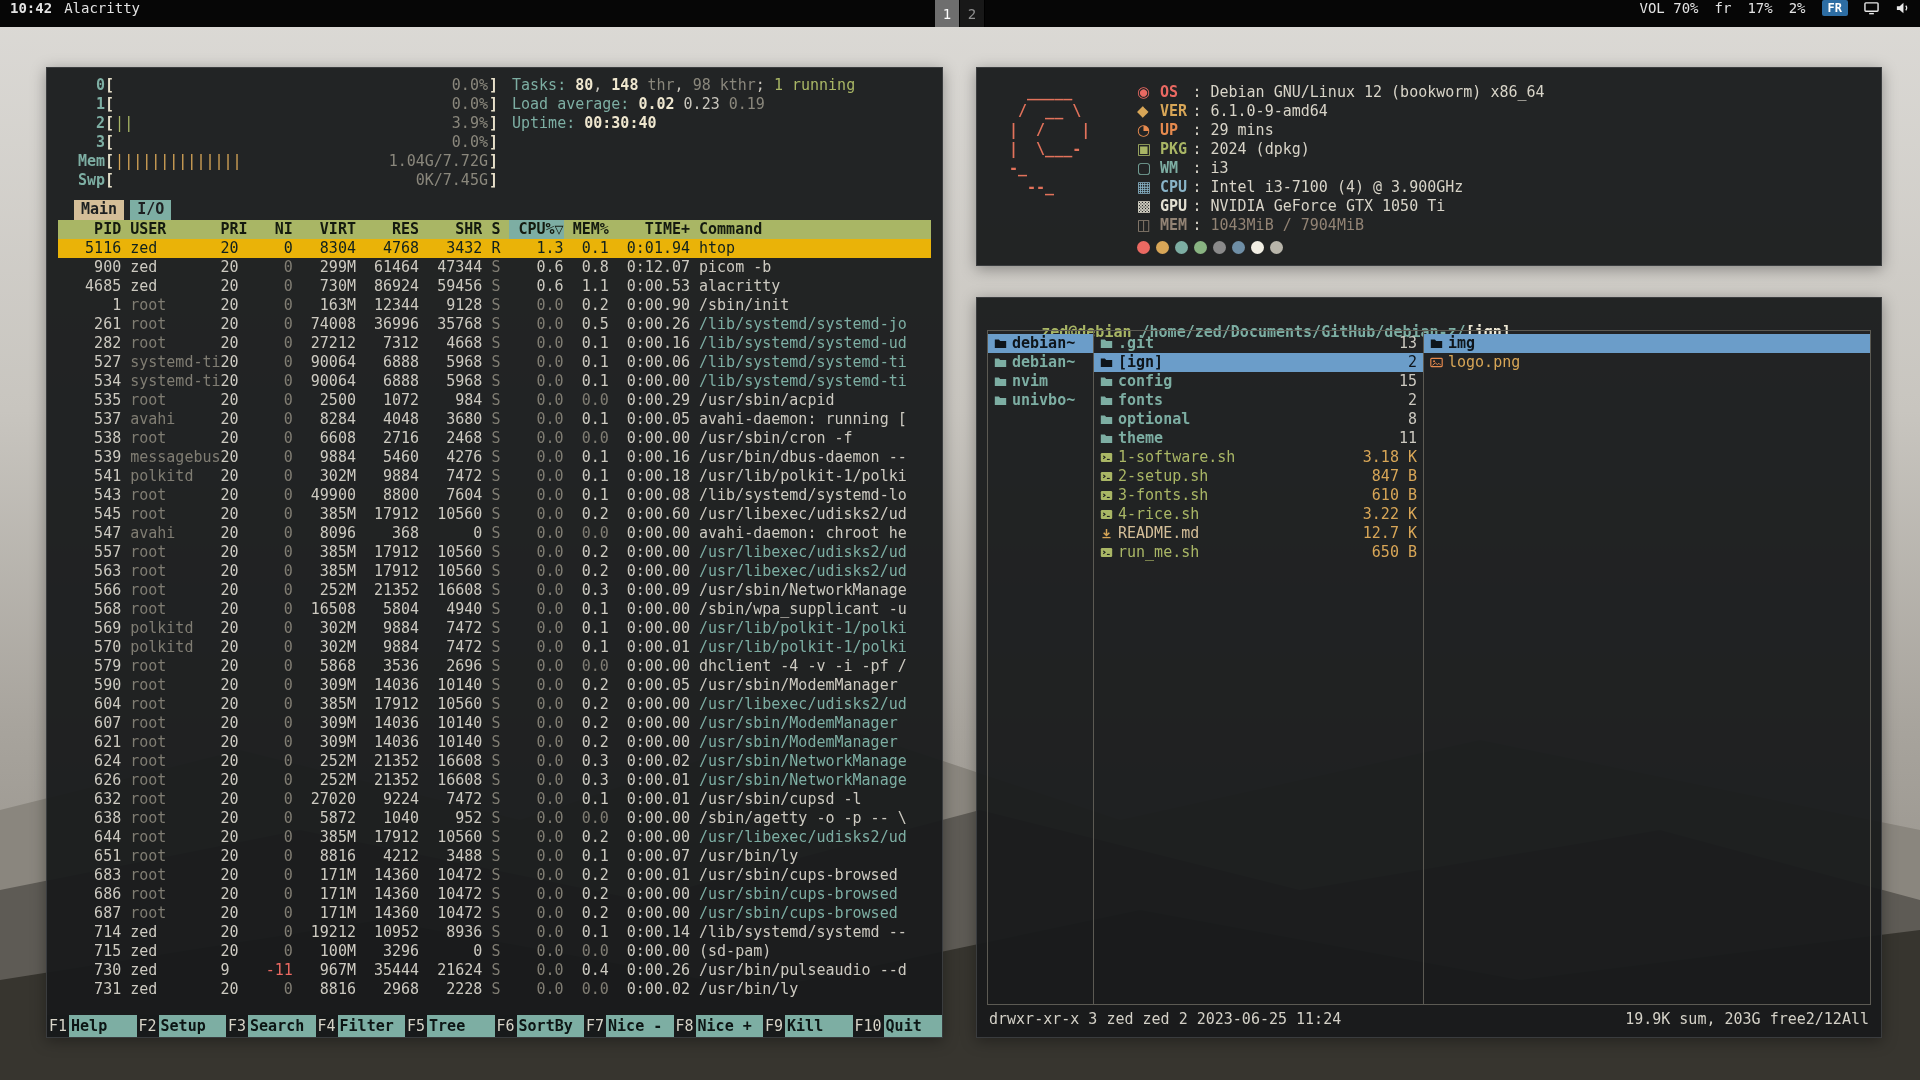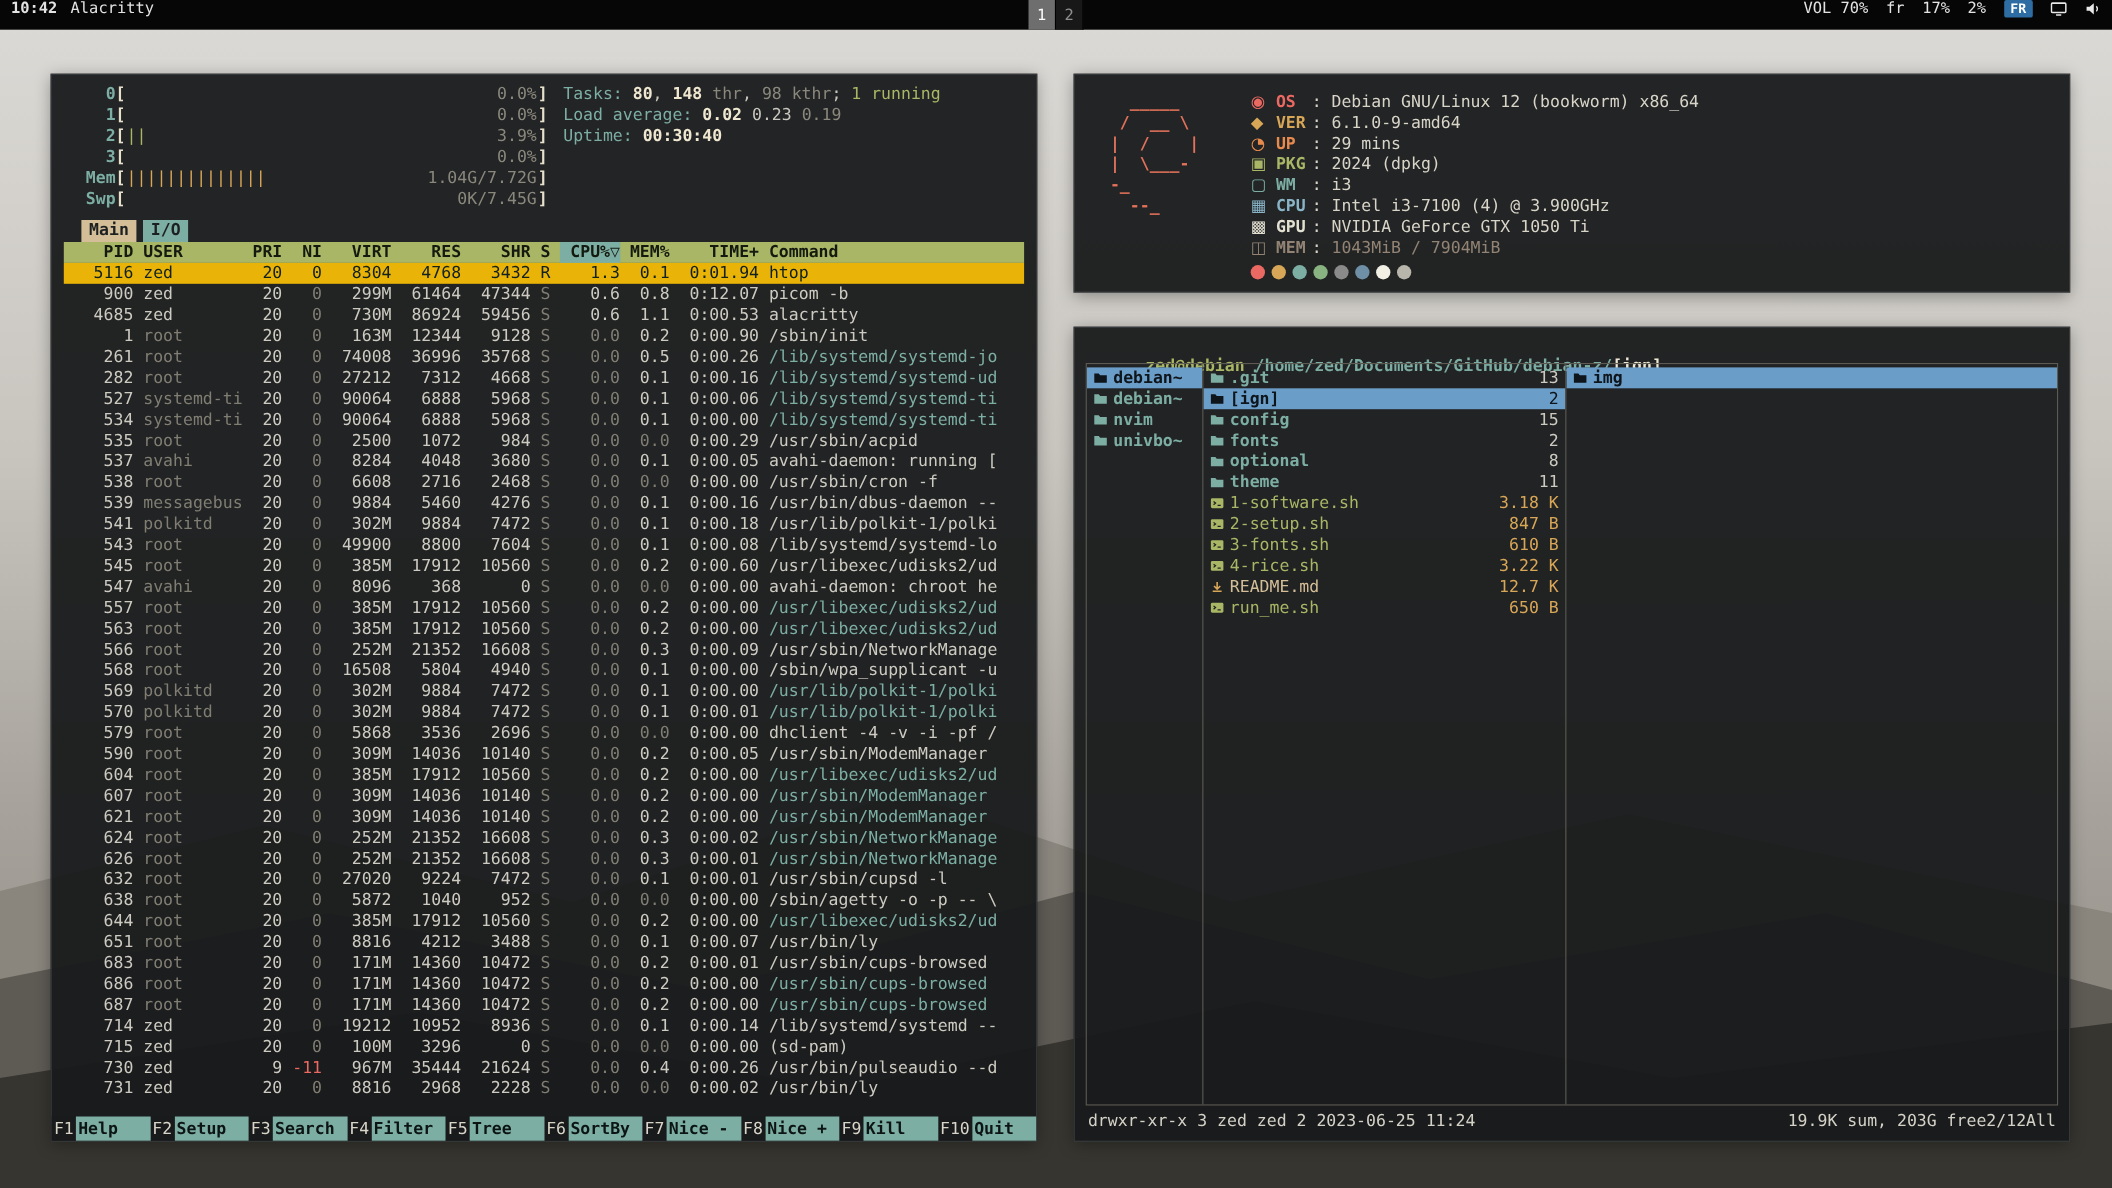--- a/index.html
+++ b/index.html
@@ -46,21 +46,21 @@
   .htop-tabs{margin-top:10px;height:20px;display:flex;gap:6px;padding-left:16px}
   .tab{padding:0 7px;color:#1d2021;font-weight:bold}
   .tab-active{background:#d4be98}
   .tab-idle{background:#7daea3}
   .htop-thead,.prow{display:flex;height:19px;white-space:pre;overflow:hidden}
   .htop-thead{background:#a9b665;color:#141a0f;font-weight:bold}
   .htop-thead .cell.sort{background:#7daea3}
   .cell{overflow:hidden}
   .c-pid{width:7ch;text-align:right}
   .c-user{width:11ch;padding-left:1ch}
-  .c-pri{width:4ch;text-align:right}
+  .c-pri{width:4ch;}
   .c-ni{width:4ch;text-align:right}
   .c-virt{width:7ch;text-align:right}
   .c-res{width:7ch;text-align:right}
   .c-shr{width:7ch;text-align:right}
   .c-s{width:3ch;text-align:center}
   .c-cpu{width:6ch;text-align:right}
   .c-mem{width:5ch;text-align:right}
   .c-time{width:9ch;text-align:right}
   .c-cmd{flex:1;padding-left:1ch}
   .dim{color:#807d73}
@@ -416,20 +416,25 @@
           <div class="rrow type-script"><span class="r-icon"><svg class="fi" viewBox="0 0 16 13">
                 <rect x="1" y="1" width="14" height="11" rx="1.5" fill="currentColor"></rect>
                 <path d="M4 4.5l2.2 1.8L4 8.1" stroke="#1d2021" stroke-width="1.4" fill="none"></path>
                 <path d="M8.5 8.9h3.5" stroke="#1d2021" stroke-width="1.4"></path>
               </svg></span><span class="r-name">run_me.sh</span><span class="r-meta">650 B</span></div>
         </div>
       <div class="r-col r-col3">
           <div class="rrow type-folder rsel"><span class="r-icon"><svg class="fi" viewBox="0 0 16 13">
                 <path d="M1 1.5h5l1.6 2H15v8.5H1z" fill="currentColor"></path>
               </svg></span><span class="r-name">img</span></div>
+          <div class="rrow type-image"><span class="r-icon"><svg class="fi" viewBox="0 0 16 13">
+                <rect x="1" y="1.5" width="14" height="10" rx="1" fill="none" stroke="currentColor" stroke-width="1.4"></rect>
+                <circle cx="5" cy="5" r="1.2" fill="currentColor"></circle>
+                <path d="M3 10l3.5-3 2.5 2 2-1.5 2.5 2.5" stroke="currentColor" stroke-width="1.2" fill="none"></path>
+              </svg></span><span class="r-name">logo.png</span></div>
         </div>
     </div>
     <div class="r-status">
       <span>drwxr-xr-x 3 zed zed 2 2023-06-25 11:24</span>
       <span class="r-status-right">
         <span style="margin-left:0">19.9K sum, 203G free</span>
         <span>2/12</span>
         <span>All</span>
       </span>
     </div>

